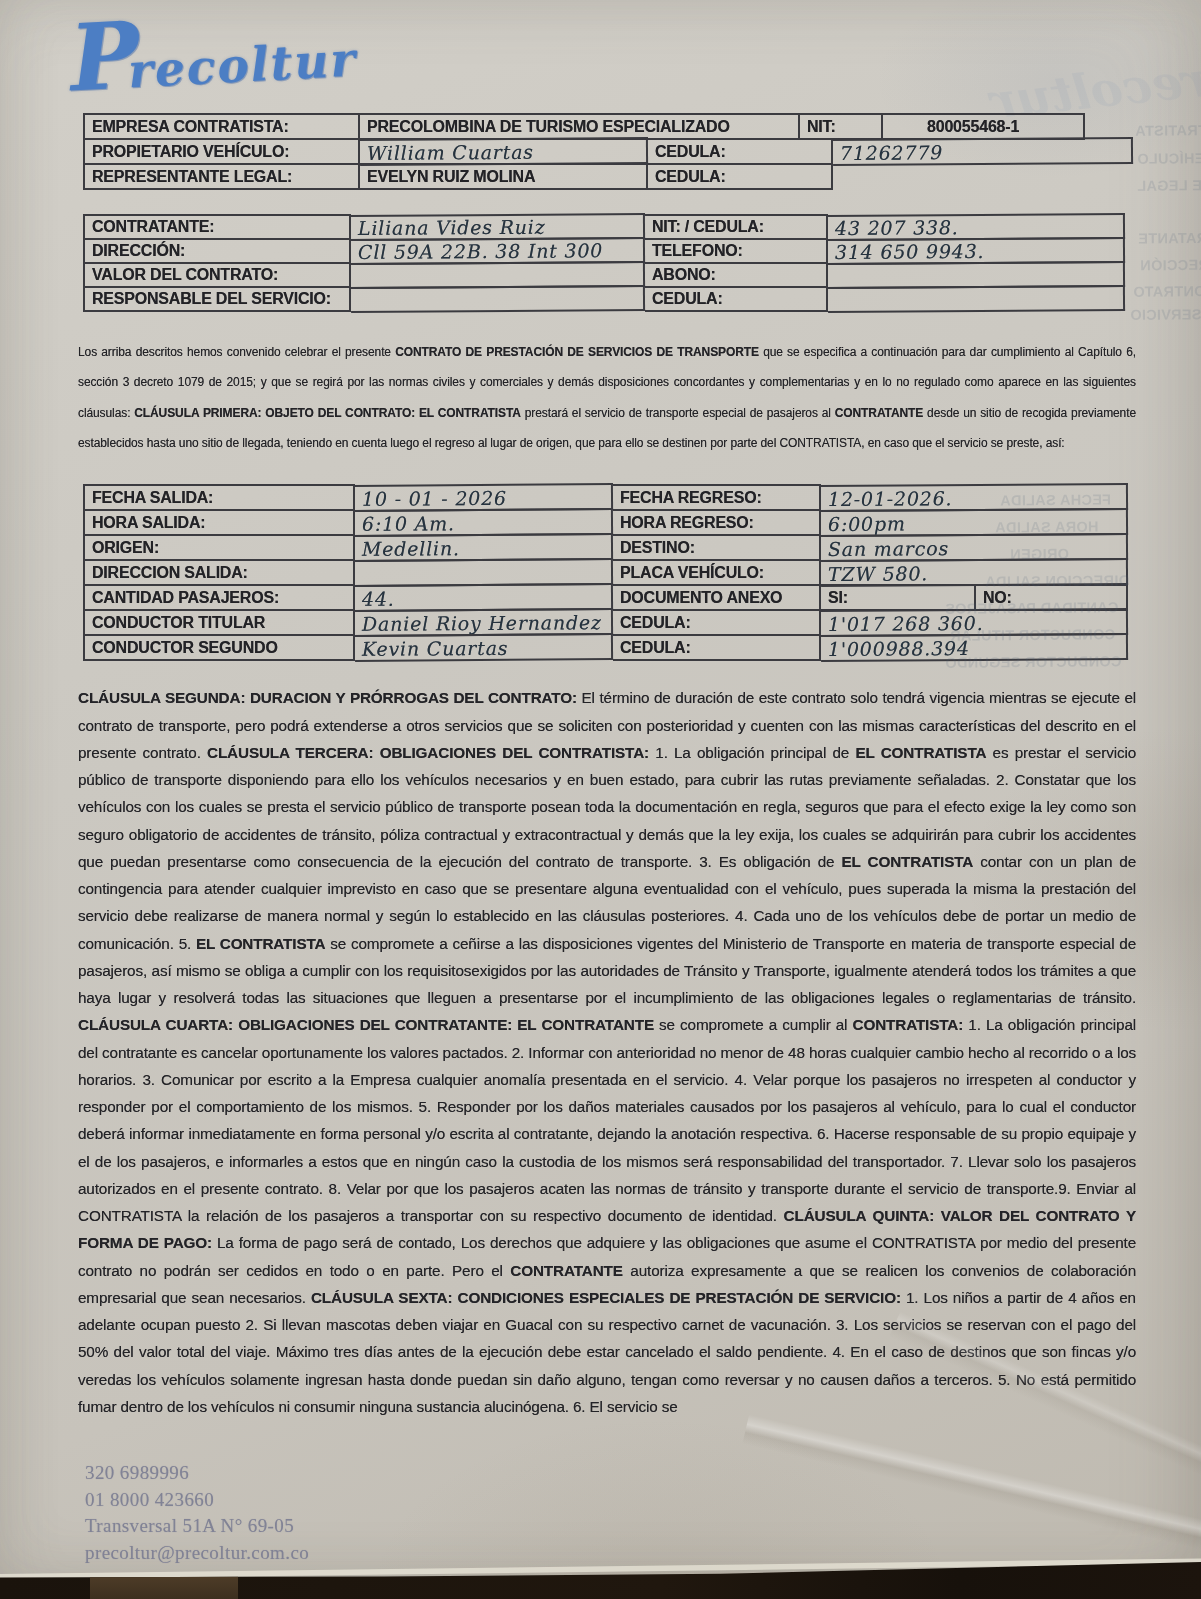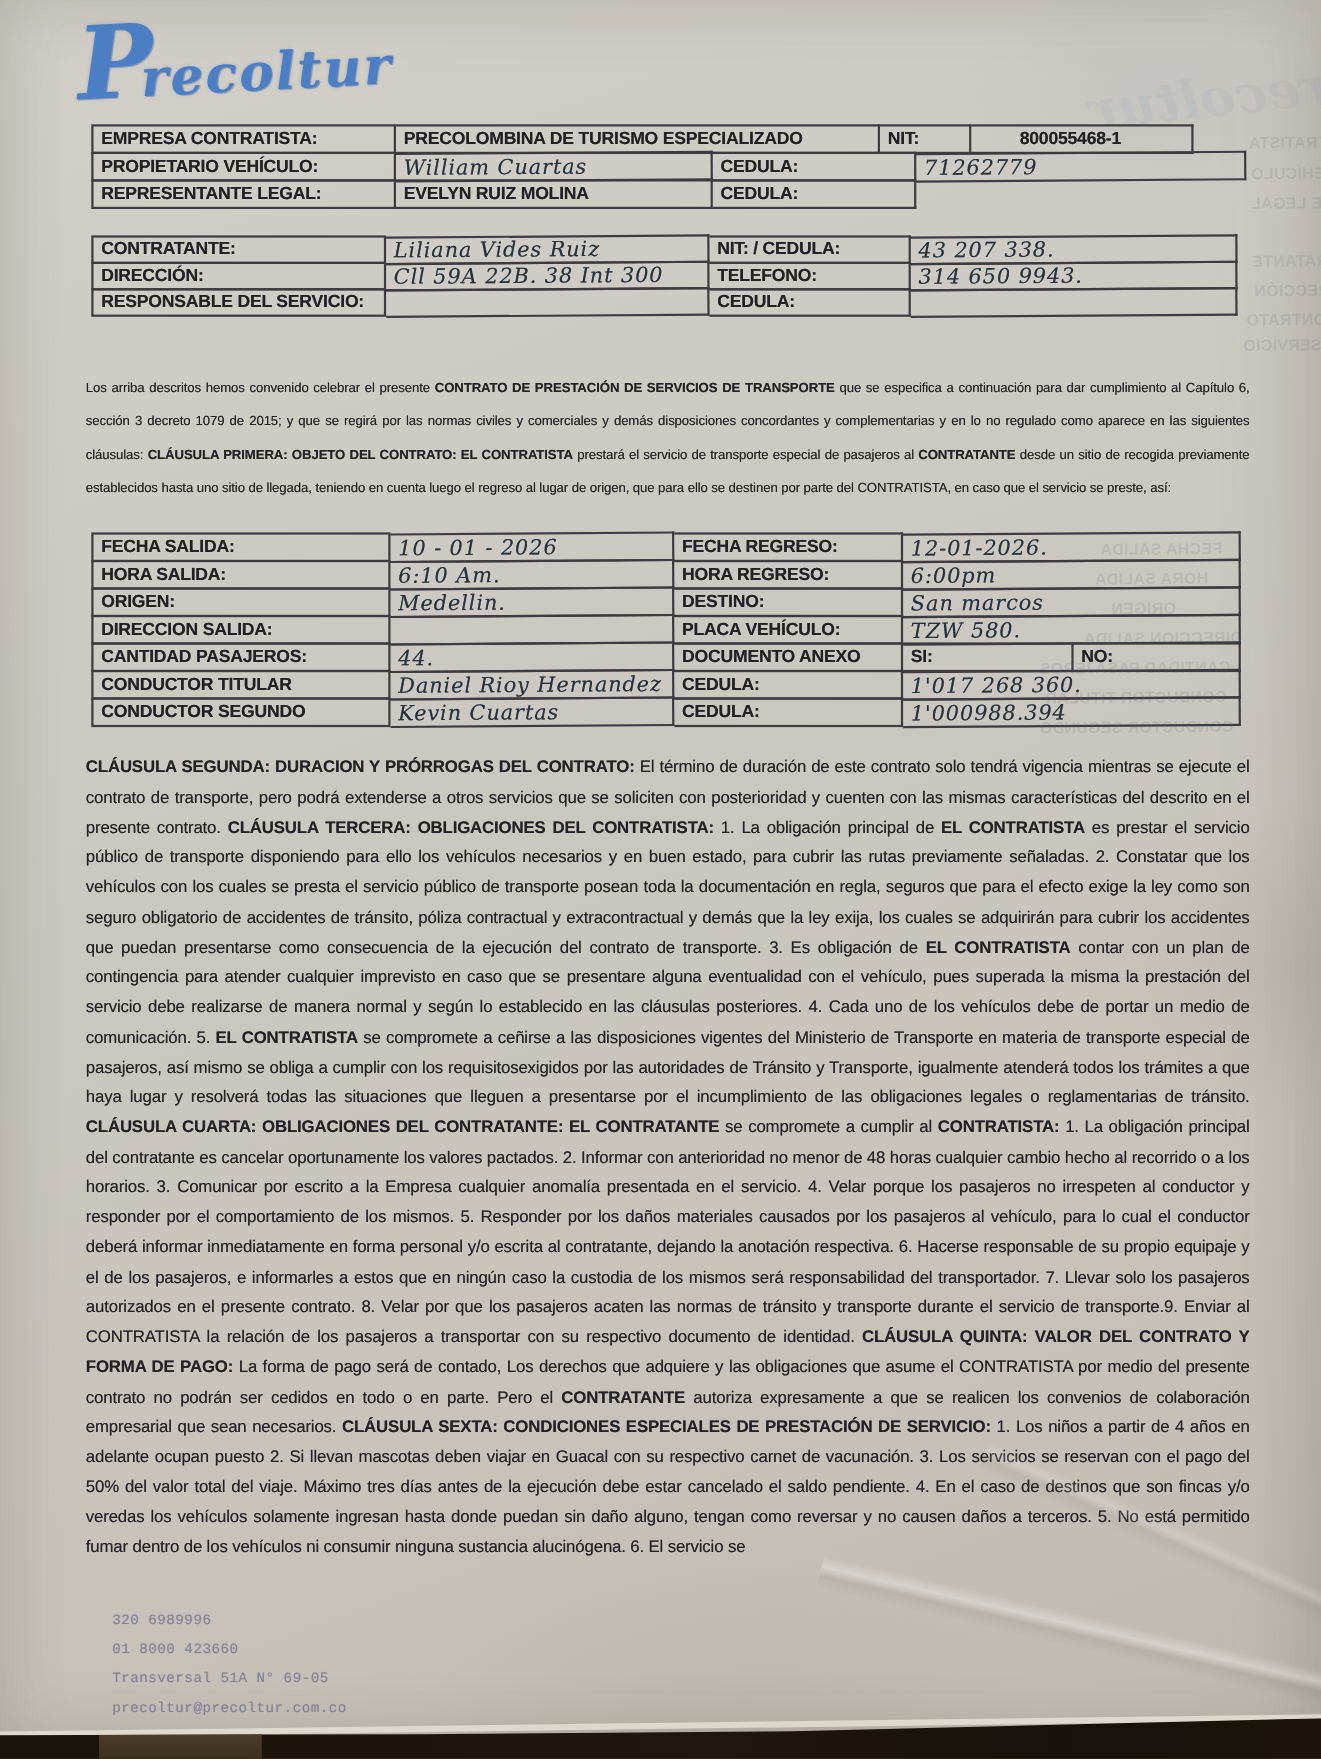--- a/index.html
+++ b/index.html
@@ -73,23 +73,23 @@
   
   .para{
     position:absolute;left:78px;width:1058px;text-align:justify;
     color:#232327;text-shadow:0 0 .5px rgba(35,35,40,.6);
   }
   .para b{font-weight:bold;}
   .pA{top:325px;font-size:12px;line-height:30.3px;letter-spacing:-0.1px;}
   .pB{top:669px;font-size:15.3px;line-height:27.25px;letter-spacing:-0.15px;}
   
   .footer{
-    position:absolute;left:102px;top:1460px;
-    font-family:Liberation Mono, monospace;color:#7c7e93;opacity:.92;
-    font-size:13px;line-height:26.5px;letter-spacing:.4px;
+    position:absolute;left:85px;top:1460px;
+    font-family:Liberation Serif, serif;color:#7c7e93;opacity:.92;
+    font-size:19px;line-height:26.5px;letter-spacing:.4px;
     text-shadow:0 0 1px rgba(124,126,147,.5);
   }
   
   .ghost{
     position:absolute;transform:scaleX(-1) rotate(.5deg);
     font-weight:bold;color:#4e6077;opacity:.15;font-size:14.5px;
     white-space:nowrap;letter-spacing:.3px;
   }
   .ghost-logo{
     position:absolute;left:990px;top:60px;
@@ -160,20 +160,26 @@
       <div class="cell c1 lbl">CONTRATANTE:</div>
       <div class="cell c2 hw">Liliana Vides Ruiz</div>
       <div class="cell c3 lbl">NIT: / CEDULA:</div>
       <div class="cell c4 hw">43 207 338.</div>
     </div>
     <div class="trow">
       <div class="cell c1 lbl">DIRECCIÓN:</div>
       <div class="cell c2 hw">Cll 59A 22B. 38 Int 300</div>
       <div class="cell c3 lbl">TELEFONO:</div>
       <div class="cell c4 hw">314 650 9943.</div>
+    </div>
+    <div class="trow">
+      <div class="cell c1 lbl">VALOR DEL CONTRATO:</div>
+      <div class="cell c2 hw"></div>
+      <div class="cell c3 lbl">ABONO:</div>
+      <div class="cell c4 hw"></div>
     </div>
     <div class="trow">
       <div class="cell c1 lbl">RESPONSABLE DEL SERVICIO:</div>
       <div class="cell c2 hw"></div>
       <div class="cell c3 lbl">CEDULA:</div>
       <div class="cell c4 hw"></div>
     </div>
   </div>
 
   <p class="para pA"><span>Los arriba descritos hemos convenido celebrar el presente </span><b>CONTRATO DE PRESTACIÓN DE SERVICIOS DE TRANSPORTE</b><span> que se especifica a continuación para dar cumplimiento al Capítulo 6, sección 3 decreto 1079 de 2015; y que se regirá por las normas civiles y comerciales y demás disposiciones concordantes y complementarias y en lo no regulado como aparece en las siguientes cláusulas: </span><b>CLÁUSULA PRIMERA: OBJETO DEL CONTRATO: EL CONTRATISTA</b><span> prestará el servicio de transporte especial de pasajeros al </span><b>CONTRATANTE</b><span> desde un sitio de recogida previamente establecidos hasta uno sitio de llegada, teniendo en cuenta luego el regreso al lugar de origen, que para ello se destinen por parte del CONTRATISTA, en caso que el servicio se preste, así:</span></p>

